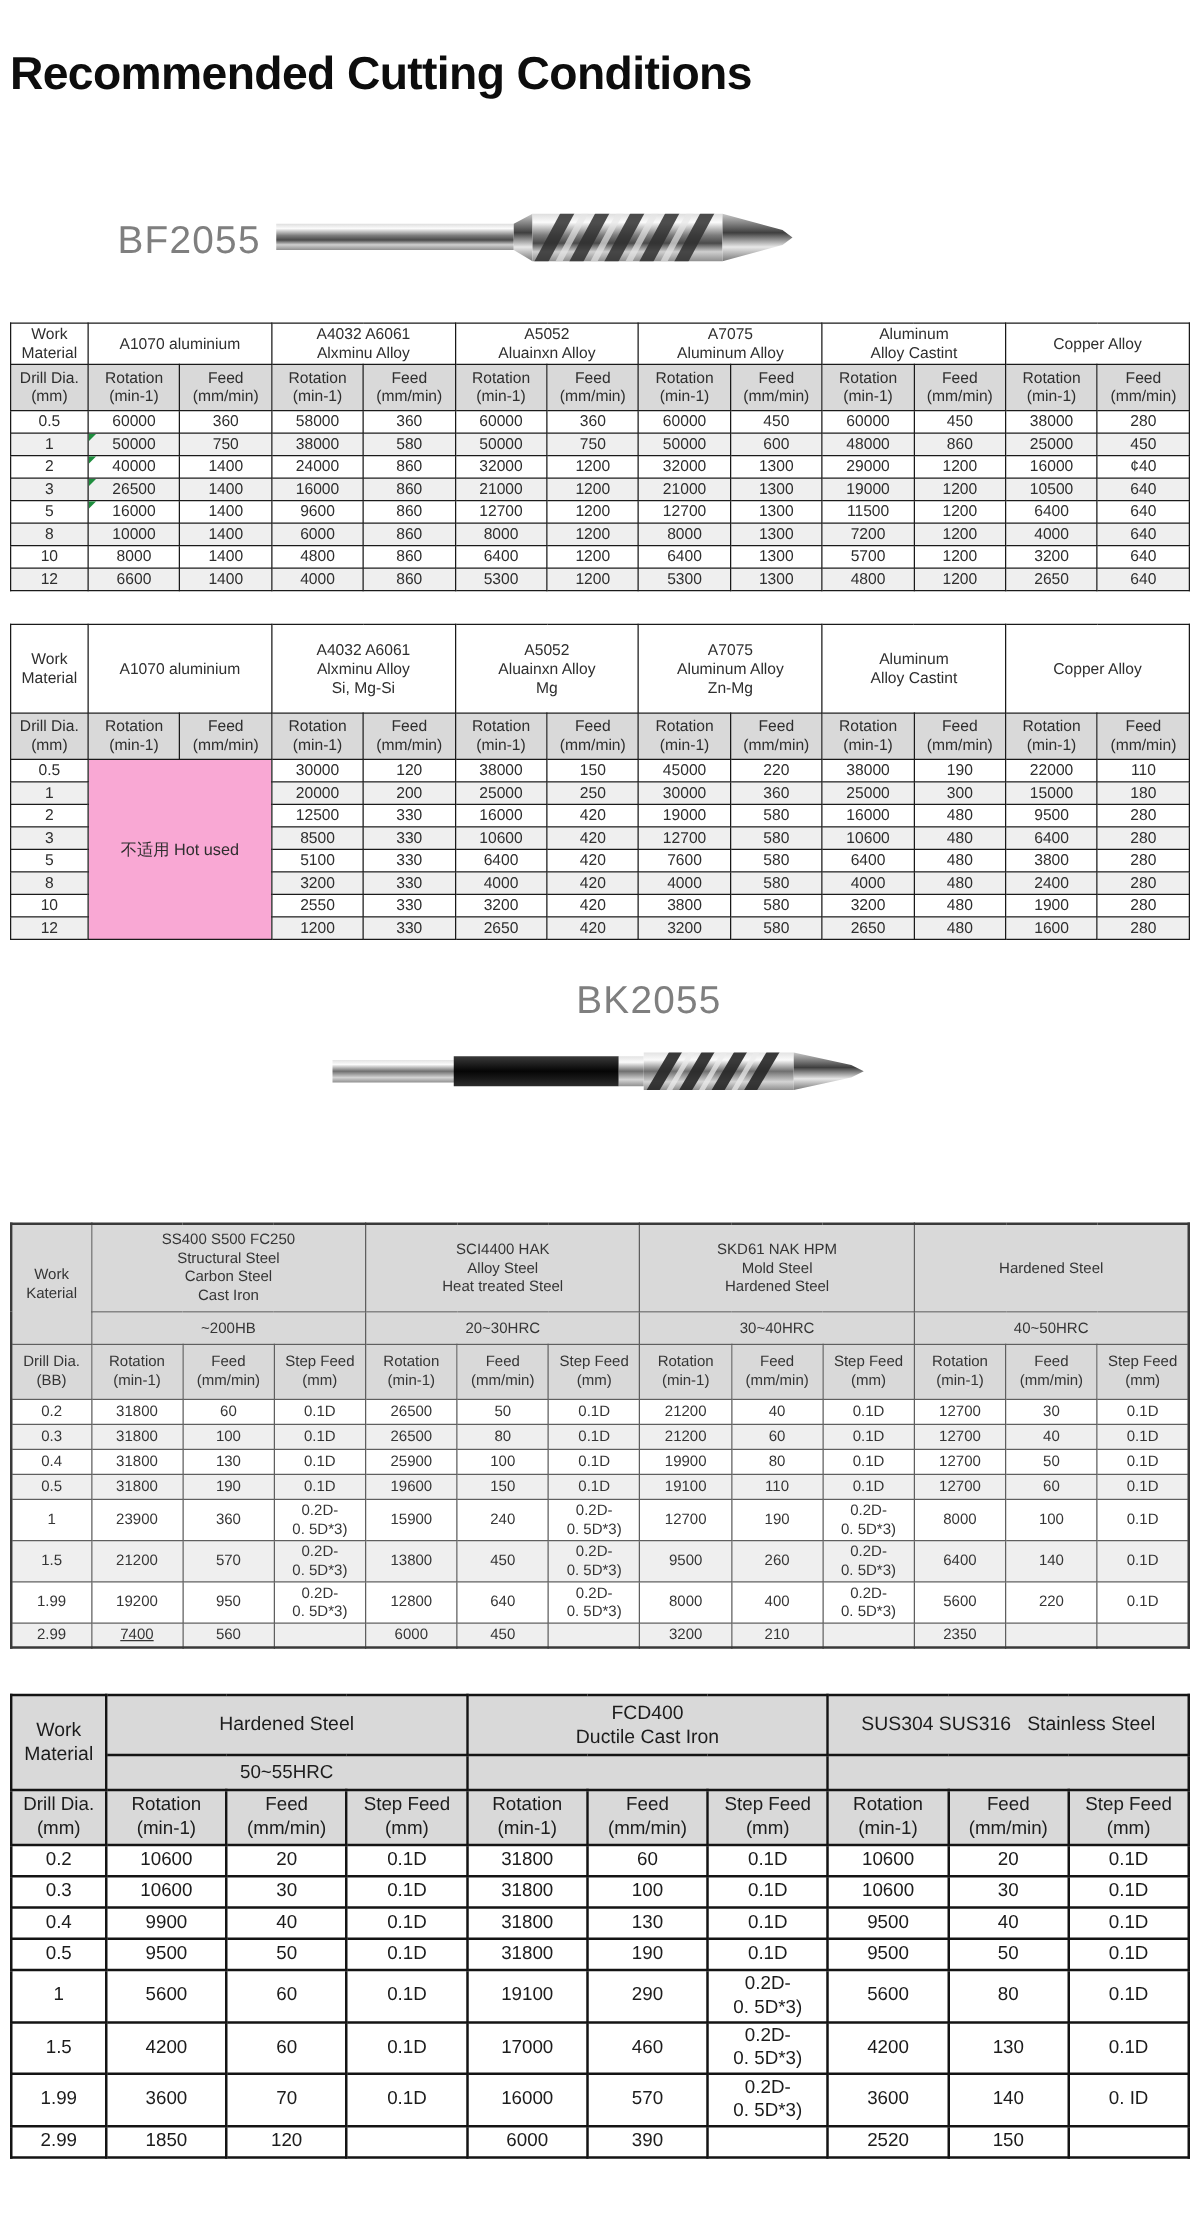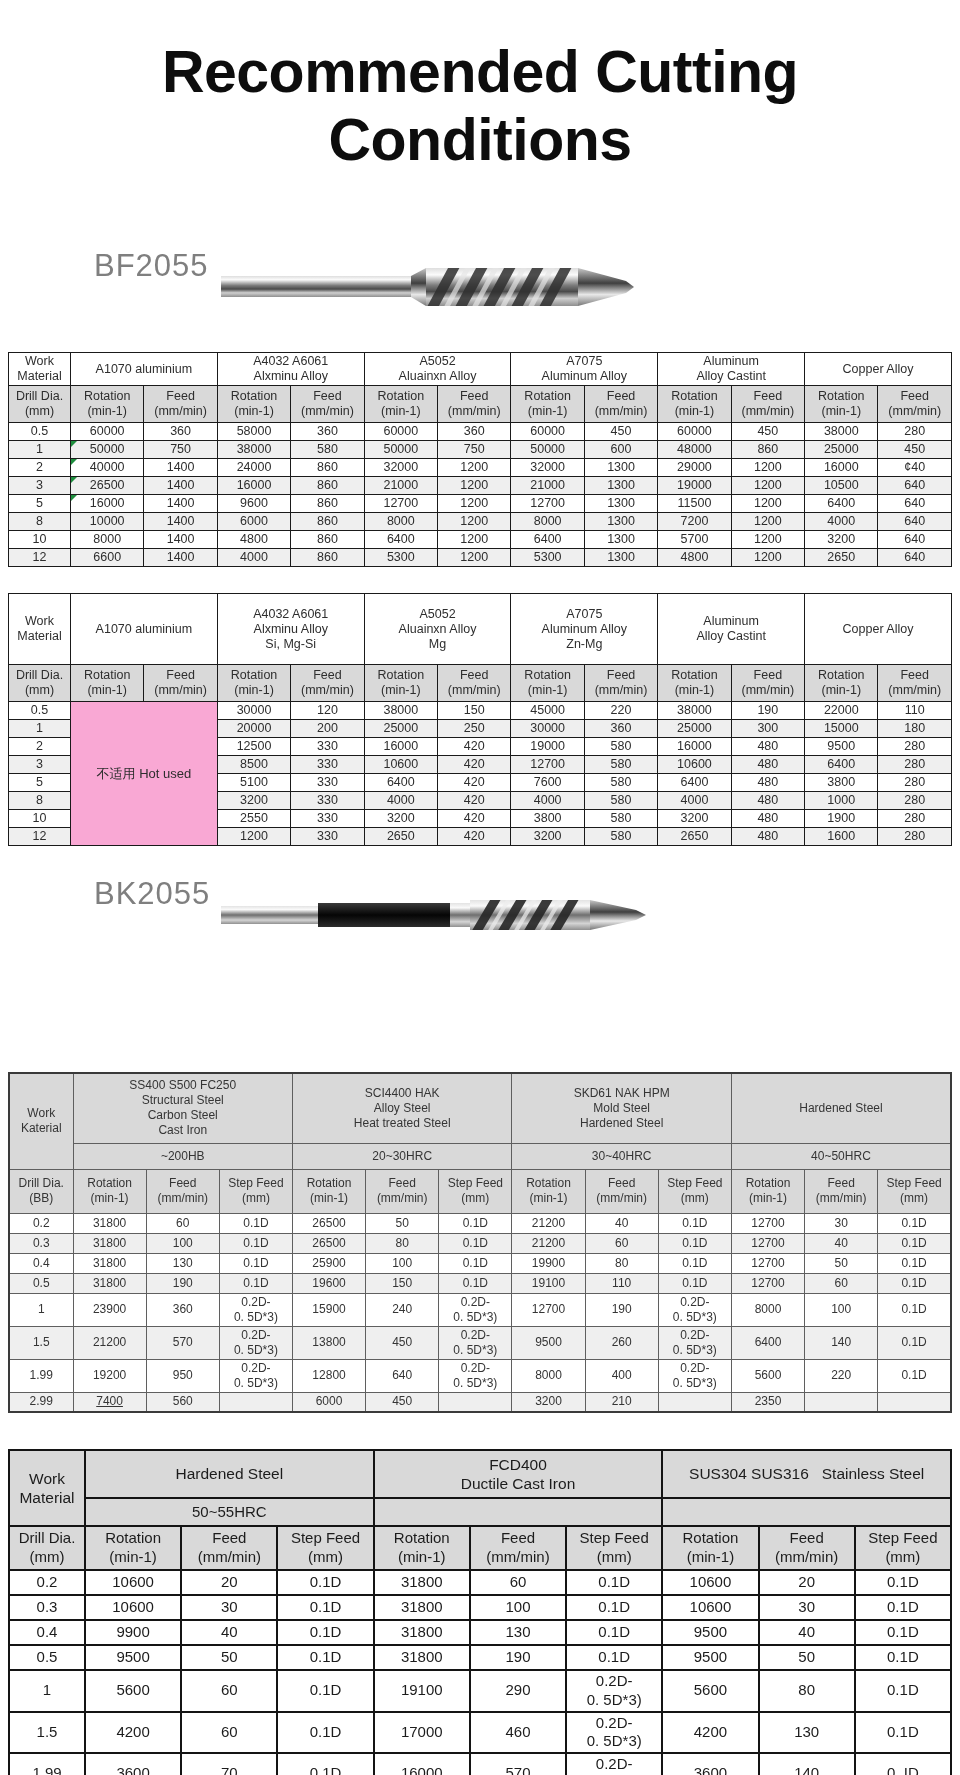--- a/index.html
+++ b/index.html
@@ -5,30 +5,30 @@
   * { margin:0; padding:0; box-sizing:border-box; }
   html,body { background:#ffffff; }
   body {
     width:960px; height:1775px; overflow:hidden;
     font-family:"Liberation Sans", sans-serif;
     color:#2b2b2b;
   }
   .page { padding:38px 8px 0 8px; }
 
   h1.title {
-    text-align:center;
-    font-size:59px;
+    text-align:left;
+    font-size:37px;
     font-weight:bold;
     letter-spacing:-0.5px;
     color:var(--title-color, #0d0d0d);
   }
 
-  .model-row { display:flex; align-items:flex-start; height:76px; }
+  .model-row { display:flex; align-items:center; height:76px; }
   .model-row.first { margin-top:74px; }
-  .model-row.second { margin-top:30px; }
+  .model-row.second { margin-top:30px;flex-direction:column; }
   .model-label {
     width:210px; padding-left:86px;
     font-size:31px; letter-spacing:1px;
     color:var(--model-gray, #7f7f7f);
   }
   .drill-wrap { flex:1; }
 
   table { border-collapse:collapse; table-layout:fixed; width:944px; }
   th, td {
     text-align:center; vertical-align:middle;
@@ -449,21 +449,21 @@
           <tr>
             <td>8</td>
             <td>3200</td>
             <td>330</td>
             <td>4000</td>
             <td>420</td>
             <td>4000</td>
             <td>580</td>
             <td>4000</td>
             <td>480</td>
-            <td>1000</td>
+            <td>2400</td>
             <td>280</td>
           </tr>
           <tr>
             <td>10</td>
             <td>2550</td>
             <td>330</td>
             <td>3200</td>
             <td>420</td>
             <td>3800</td>
             <td>580</td>

